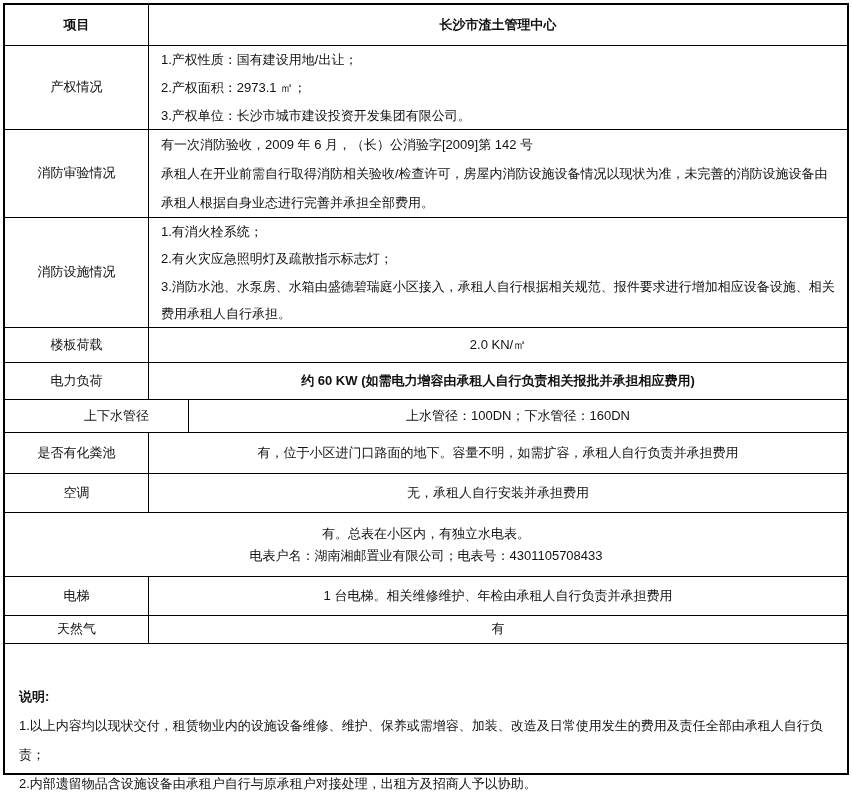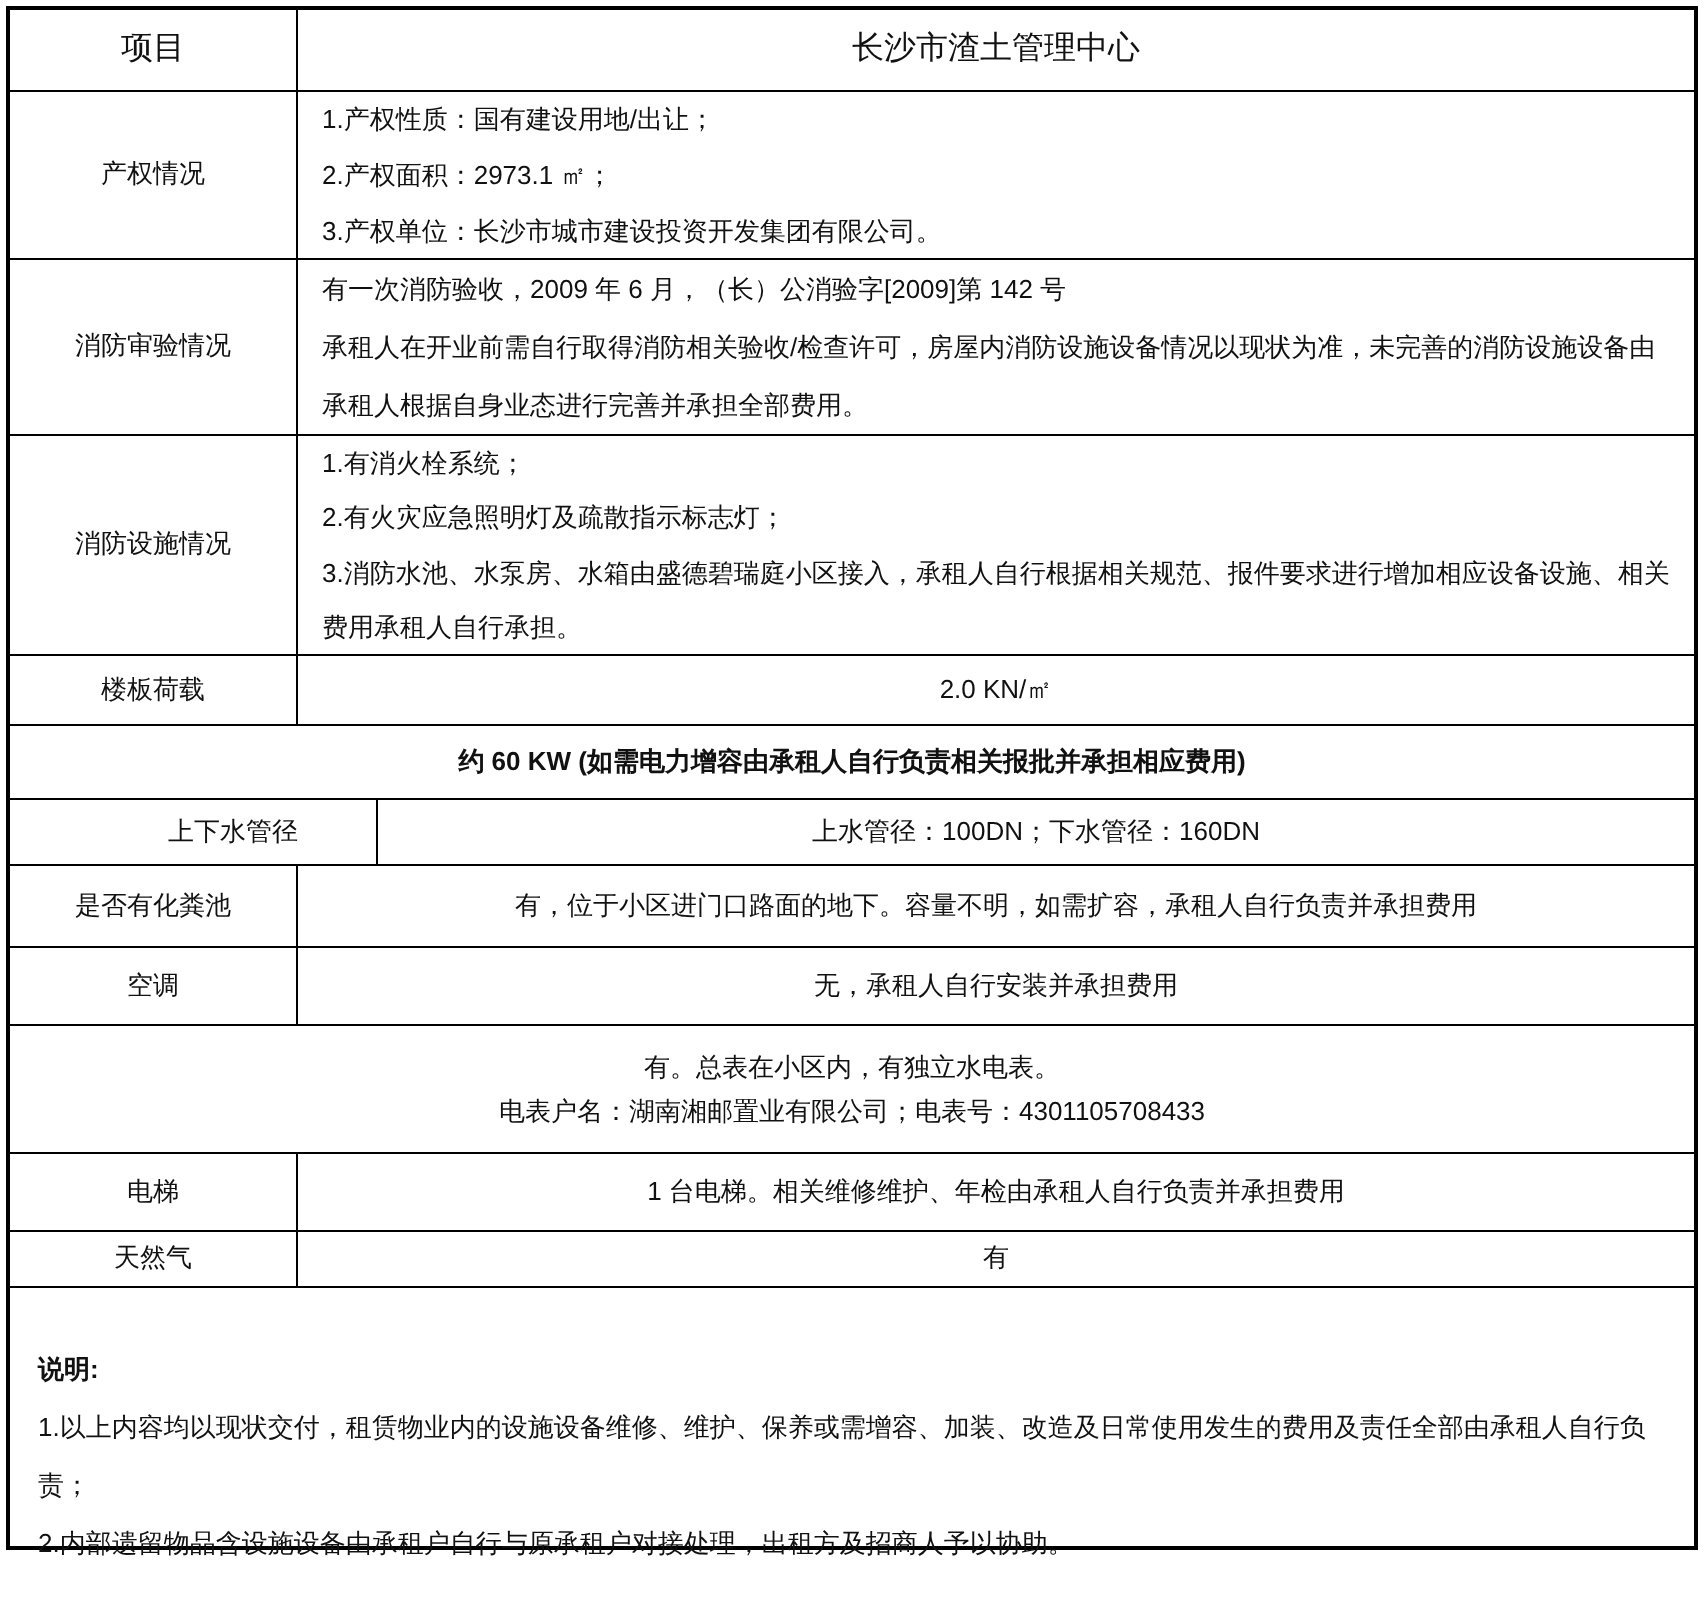--- a/index.html
+++ b/index.html
@@ -28,21 +28,21 @@
   }
   .td.val {
     flex:1 1 auto;
     display:flex; flex-direction:column; justify-content:center;
     padding:2px 12px;
     min-width:0;
   }
   .center .line { text-align:center; }
   .left .line { text-align:left; }
   .bold { font-weight:bold; }
-  .head .line, .head { font-weight:normal; font-size:16px; }
+  .head .line, .head { font-weight:bold; font-size:13px; }
   
   .h41 { height:41px; }
   .h84 { height:84px; }
   .h32 { height:32px; }
   .h88 { height:88px; }
   .h110 { height:110px; }
   .h35 { height:35px; }
   .h37 { height:37px; }
   .h33 { height:33px;padding-left:40px; }
   .h41b { height:41px; }
@@ -55,21 +55,21 @@
   .lh29 .line { line-height:29px; }
   .lh27 .line { line-height:27.5px; }
   .lh21 .line { line-height:21.3px; }
   .line { line-height:1.55; }
   
   .note {
     height:129px;
     padding:26px 8px 0 14px;
   }
   .note .line { line-height:29px; text-align:left; }
-  .note-title { line-height:29px; font-weight:bold; }
+  .note-title { line-height:29px; font-weight:bold;margin-top:12px; }
 </style>
 </head>
 <body>
 
 <div class="page">
   <div class="tbl">
 
     <div class="tr h41 head">
       <div class="td lab">
         <span class="line">项目</span>
@@ -115,20 +115,23 @@
     <div class="tr h35">
       <div class="td lab">
         <span class="line">楼板荷载</span>
       </div>
       <div class="td val center">
         <div class="line">2.0 KN/㎡</div>
       </div>
     </div>
 
     <div class="tr h37">
+      <div class="td lab">
+        <span class="line">电力负荷</span>
+      </div>
       <div class="td val center bold">
         <div class="line">约 60 KW (如需电力增容由承租人自行负责相关报批并承担相应费用)</div>
       </div>
     </div>
 
     <div class="tr h33">
       <div class="td lab">
         <span class="line">上下水管径</span>
       </div>
       <div class="td val center">

